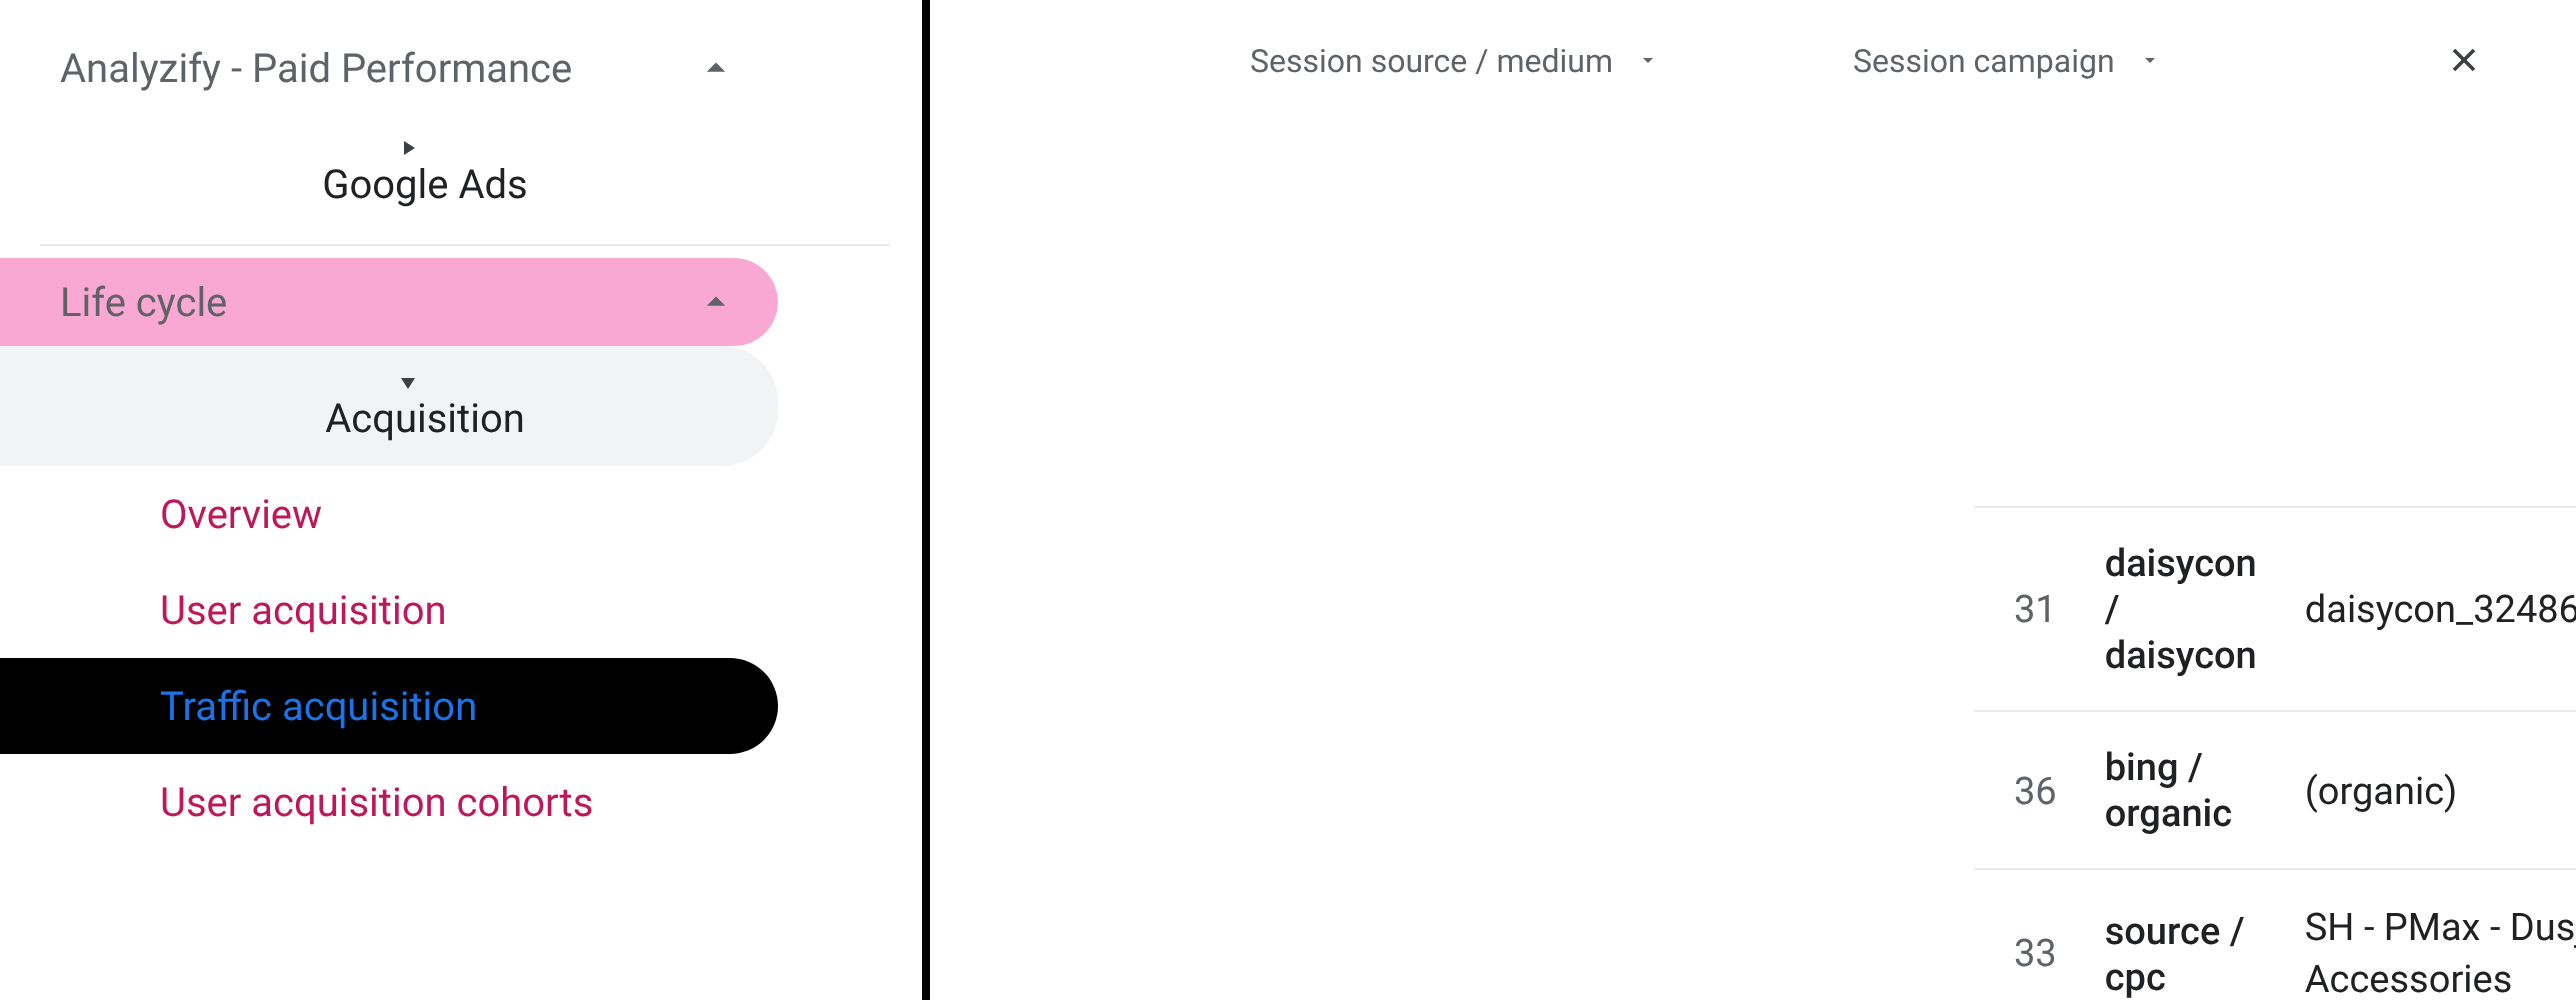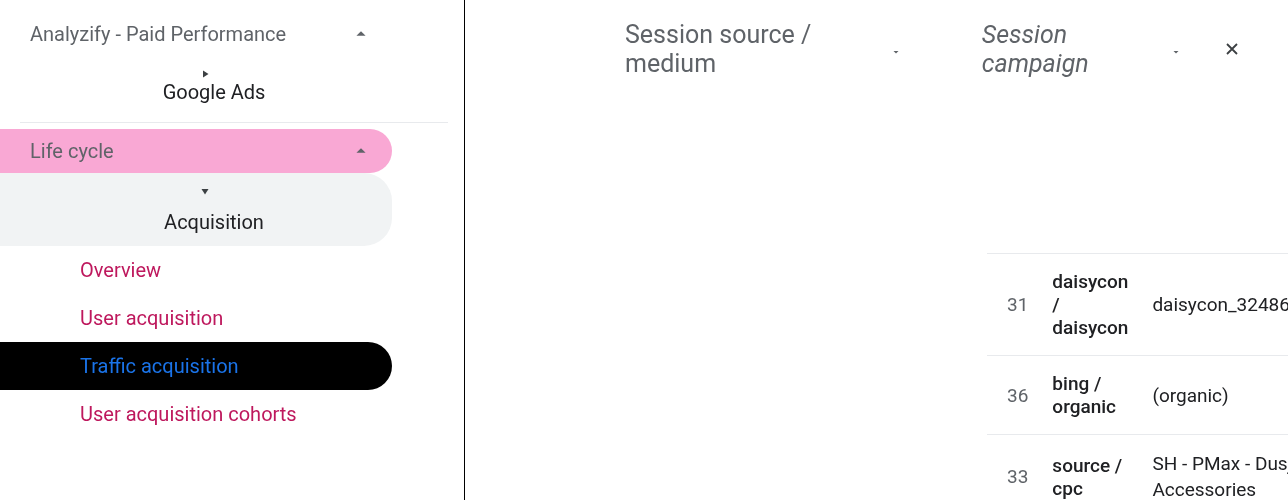--- a/index.html
+++ b/index.html
@@ -13,21 +13,21 @@
       color: #3c4043;
       background: #fff;
       width: 1288px;
       height: 500px;
       overflow: hidden;
       display: flex;
     }
     .sidebar {
       width: 465px;
       height: 100%;
-      border-right: 1px solid #000000;
+      border-right: 4px solid #000000;
       padding-top: 12px;
     }
     .section-header {
       display: flex;
       align-items: center;
       justify-content: space-between;
       padding: 10px 20px 10px 30px;
       font-size: 20px;
       color: #5f6368;
       font-weight: 400;
@@ -43,21 +43,20 @@
       align-items: center;
       padding: 12px 20px 12px 20px;
       font-size: 20px;
       color: #3c4043;
       cursor: pointer;
       border-radius: 0 28px 28px 0;
       margin-right: 72px;
     }
     .nav-item.hover {
       background: #f1f3f4;
-      gap: 13px;
     }
     .nav-item.level1 {
       padding-left: 56px;
       color: #202124;
       flex-direction: column;
     }
     .nav-item.level2 {
       padding-left: 80px;
       color: #be185d;
     }
@@ -88,21 +87,21 @@
     }
     .dimension-bar {
       display: flex;
       align-items: center;
       padding: 20px 40px 20px 100px;
       gap: 40px;
     }
     .dim-dropdown {
       display: flex;
       align-items: center;
-      font-size: 25px;
+      font-size: 16px;
       color: #5f6368;
       cursor: pointer;
       gap: 12px;
     }
     .close-btn {
       margin-left: auto;
       margin-right: 6px;
       cursor: pointer;
       color: #3c4043;
       display: inline-flex;
@@ -206,21 +205,21 @@
 <div class="main">
   <div class="dimension-bar">
     <div class="dim-dropdown">
       <span>Session source / medium</span>
       <span>
         <svg width="12" height="12" viewBox="0 0 24 24" fill="#5f6368">
             <path d="M7 10l5 5 5-5z"></path>
           </svg>
       </span>
     </div>
-    <div class="dim-dropdown" style="margin-left:40px;font-style:italic;">
+    <div class="dim-dropdown" style="margin-left:56px;">
       <span>Session campaign</span>
       <span>
         <svg width="12" height="12" viewBox="0 0 24 24" fill="#5f6368">
             <path d="M7 10l5 5 5-5z"></path>
           </svg>
       </span>
     </div>
     <span class="close-btn">
       <svg width="20" height="20" viewBox="0 0 24 24" fill="none" stroke="#3c4043" stroke-width="2.2">
           <path d="M6 6l12 12M18 6L6 18"></path>

